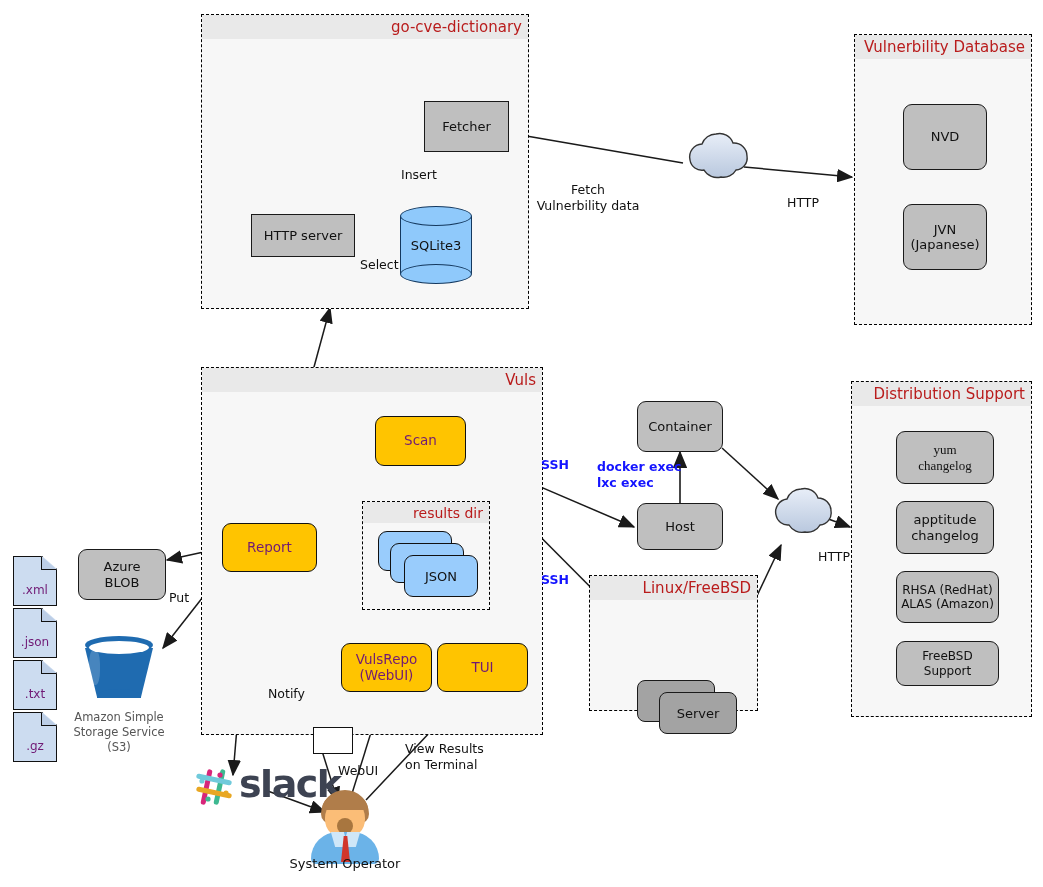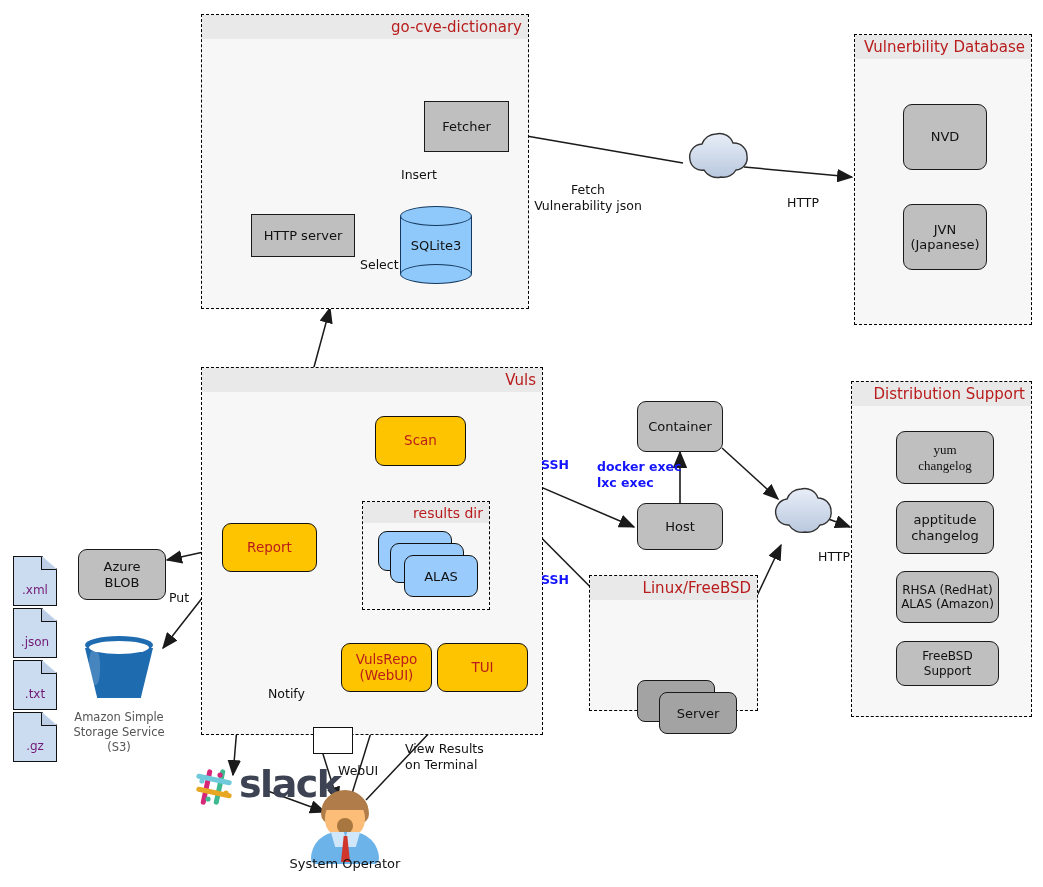--- a/index.html
+++ b/index.html
@@ -11,21 +11,21 @@
   .group>.ghead{position:absolute;left:0;top:0;right:0;height:24px;background:#e9e9e9;
     box-sizing:border-box;display:flex;align-items:center;justify-content:flex-end;
     padding-right:6px;font-size:15px;color:#b91c1c;white-space:nowrap;}
   .group.small>.ghead{height:21px;font-size:14px;}
 
   
   .node{position:absolute;box-sizing:border-box;display:flex;align-items:center;
     justify-content:center;text-align:center;line-height:1.18;}
   .grey{background:#bfbfbf;border:1.4px solid #1a1a1a;color:#111;font-size:13px;}
   .grey.rounded{border-radius:9px;}
-  .yellow{background:#ffc400;border:1.6px solid #111;border-radius:9px;color:#b91c1c;
+  .yellow{background:#ffc400;border:1.6px solid #111;border-radius:9px;color:#701a75;
     font-size:13.5px;font-weight:400;}
 
   
   .stack{position:absolute;}
   .stack .card{position:absolute;background:#99ccfc;border:1.6px solid #111;border-radius:9px;}
   .stack .card.lbl{display:flex;align-items:center;justify-content:center;font-size:13px;color:#111;}
   .gstack{position:absolute;}
   .gstack .gcard{position:absolute;background:#a3a3a3;border:1.4px solid #1a1a1a;border-radius:8px;margin-top:48px;}
   .gstack .gcard.lbl{display:flex;align-items:center;justify-content:center;font-size:13px;color:#111;}
 
@@ -186,37 +186,37 @@
   <div class="lab" style="left:360px;top:257px;">Select</div>
 
   <div class="group" style="left:854px;top:34px;width:178px;height:291px;">
     <div class="ghead">Vulnerbility Database</div>
   </div>
   <div class="node grey rounded" style="left:903px;top:104px;width:84px;height:66px;">NVD</div>
   <div class="node grey rounded" style="left:903px;top:204px;width:84px;height:66px;white-space:pre;">JVN
 (Japanese)</div>
 
   <div class="lab c" style="left:529px;top:182px;width:118px;">Fetch
-Vulnerability json</div>
+Vulnerbility data</div>
   <div class="lab" style="left:787px;top:195px;">HTTP</div>
 
   <div class="group" style="left:201px;top:367px;width:342px;height:368px;">
     <div class="ghead">Vuls</div>
   </div>
 
   <div class="node yellow" style="left:375px;top:416px;width:91px;height:50px;">Scan</div>
   <div class="node yellow" style="left:222px;top:523px;width:95px;height:49px;">Report</div>
 
   <div class="group small" style="left:362px;top:501px;width:128px;height:109px;">
     <div class="ghead">results dir</div>
   </div>
   <div class="stack" style="left:378px;top:531px;width:100px;height:68px;">
     <div class="card" style="left:0;top:0;width:72px;height:38px;"></div>
     <div class="card" style="left:12px;top:12px;width:72px;height:38px;"></div>
-    <div class="card lbl" style="left:26px;top:24px;width:72px;height:40px;">ALAS</div>
+    <div class="card lbl" style="left:26px;top:24px;width:72px;height:40px;">JSON</div>
   </div>
 
   <div class="node yellow" style="left:341px;top:643px;width:91px;height:49px;white-space:pre;">VulsRepo
 (WebUI)</div>
   <div class="node yellow" style="left:437px;top:643px;width:91px;height:49px;">TUI</div>
 
   <div class="ssh" style="left:541px;top:457px;">SSH</div>
   <div class="ssh" style="left:541px;top:572px;">SSH</div>
 
   <div class="node grey rounded" style="left:637px;top:401px;width:86px;height:51px;">Container</div>

